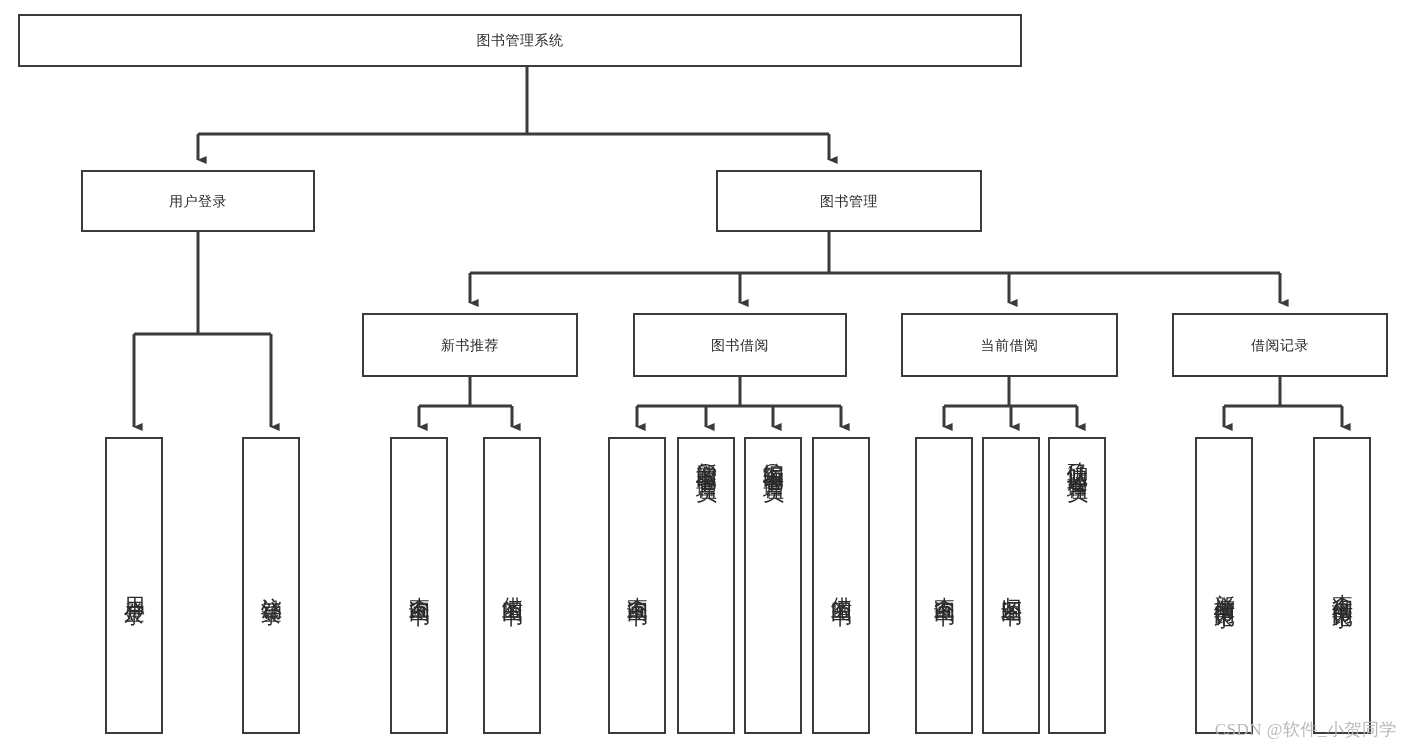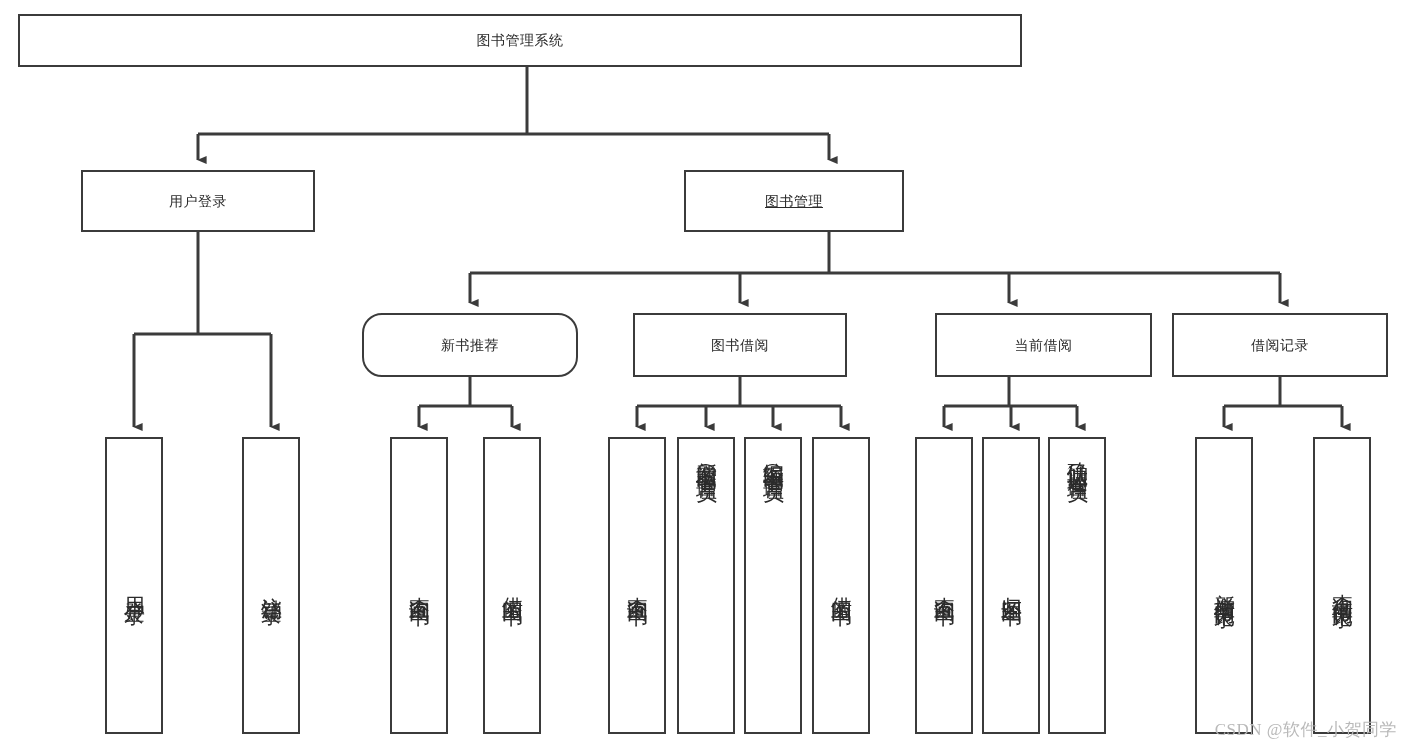--- a/index.html
+++ b/index.html
@@ -118,30 +118,30 @@
       </g>
   </svg>
 
   <div id="nodes-layer">
       <div class="node" style="left: 18px; top: 14px; width: 1004px; height: 53px;">
         <span class="node-label">图书管理系统</span>
       </div>
       <div class="node" style="left: 81px; top: 170px; width: 234px; height: 62px;">
         <span class="node-label">用户登录</span>
       </div>
-      <div class="node" style="left: 684px; top: 170px; width: 220px; height: 62px; text-decoration: underline;">
+      <div class="node" style="left: 716px; top: 170px; width: 266px; height: 62px;">
         <span class="node-label">图书管理</span>
       </div>
-      <div class="node" style="left: 362px; top: 313px; width: 216px; height: 64px; border-radius: 20px;">
+      <div class="node" style="left: 362px; top: 313px; width: 216px; height: 64px;">
         <span class="node-label">新书推荐</span>
       </div>
       <div class="node" style="left: 633px; top: 313px; width: 214px; height: 64px;">
         <span class="node-label">图书借阅</span>
       </div>
-      <div class="node" style="left: 901px; top: 313px; width: 217px; height: 64px; margin-left: 34px;">
+      <div class="node" style="left: 901px; top: 313px; width: 217px; height: 64px;">
         <span class="node-label">当前借阅</span>
       </div>
       <div class="node" style="left: 1172px; top: 313px; width: 216px; height: 64px;">
         <span class="node-label">借阅记录</span>
       </div>
       <div class="node vertical centered" style="left: 105px; top: 437px; width: 58px; height: 297px;">
         <span class="node-label">用户登录</span>
       </div>
       <div class="node vertical centered" style="left: 242px; top: 437px; width: 58px; height: 297px;">
         <span class="node-label">注销登录</span>

